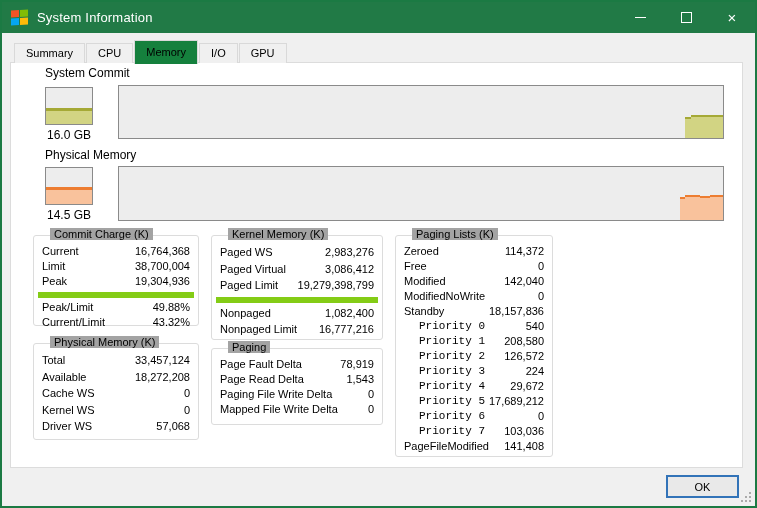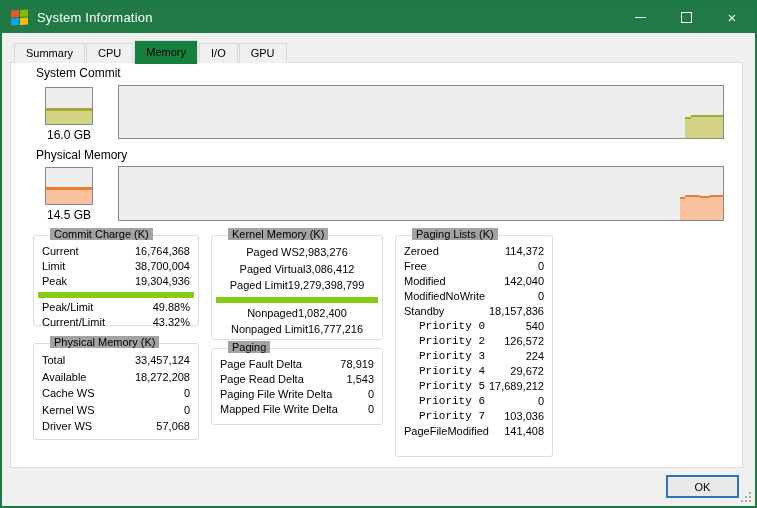--- a/index.html
+++ b/index.html
@@ -29,21 +29,21 @@
   .tab {
     height:20px; box-sizing:border-box; padding:3px 11px 0 11px; font-size:11px; color:#000;
     background:#f0f0f0; border:1px solid #d9d9d9; border-bottom:none; margin-right:1px; cursor:default;
   }
   .tab.selected { background:#15803d; height:24px; padding-top:5px; margin-bottom:-1px; z-index:4; position:relative; }
   
   .page {
     position:absolute; left:8px; top:60px; width:733px; height:406px; box-sizing:border-box;
     background:#fff; border:1px solid #dcdcdc; z-index:2;
   }
-  .section-label { position:absolute; font-size:12px; color:#000; }
+  .section-label { position:absolute; font-size:12px; color:#000;margin-left:9px; }
   .gauge {
     position:absolute; width:48px; height:38px; box-sizing:border-box;
     background:#ededed; border:1px solid #8a8a8a; display:flex; align-items:flex-end;
   }
   .gauge-fill { width:100%; box-sizing:border-box; }
   .gauge-caption { position:absolute; width:70px; text-align:center; font-size:12px; }
   .graph {
     position:absolute; box-sizing:border-box; background:#ededed; border:1px solid #8a8a8a;
     display:flex; align-items:flex-end; justify-content:flex-end; overflow:hidden;
   }
@@ -53,21 +53,21 @@
     position:absolute; box-sizing:border-box; border:1px solid #dcdcdc; border-radius:3px;
     font-size:11px; padding:8px 4px 0 4px;
   }
   .group-title {
     position:absolute; top:-8px; left:16px; background:#a3a3a3; padding:0 4px; font-size:11px; white-space:nowrap;
   }
   .row { display:flex; justify-content:space-between; line-height:15px; padding:0 4px; }
   .row.sep-before { border-top:6px solid #84cc16; margin-top:3px; padding-top:2px; }
   .row.indent .lbl { padding-left:15px;font-family:Liberation Mono, monospace; }
   .row .val { text-align:right; }
-  .g-kernel .row { line-height:16.5px;justify-content:center; }
+  .g-kernel .row { line-height:16.5px; }
   .g-physk .row { line-height:16.5px; }
   
   .ok-btn {
     position:absolute; right:16px; bottom:8px; width:73px; height:23px; box-sizing:border-box;
     background:#e9e9e9; border:2px solid #3273b8; font-size:11px; font-family:"Liberation Sans", sans-serif;
     display:flex; align-items:center; justify-content:center; cursor:default;
   }
   .grip { position:absolute; right:3px; bottom:3px; width:11px; height:11px; }
   .grip::after {
     content:""; position:absolute; left:0; top:0; width:2px; height:2px; background:transparent;
@@ -284,20 +284,24 @@
         <div class="row">
           <span class="lbl">Standby</span>
           <span class="val">18,157,836</span>
         </div>
 
         <div class="row indent">
           <span class="lbl">Priority 0</span>
           <span class="val">540</span>
         </div>
 
+        <div class="row indent">
+          <span class="lbl">Priority 1</span>
+          <span class="val">208,580</span>
+        </div>
 
         <div class="row indent">
           <span class="lbl">Priority 2</span>
           <span class="val">126,572</span>
         </div>
 
         <div class="row indent">
           <span class="lbl">Priority 3</span>
           <span class="val">224</span>
         </div>

